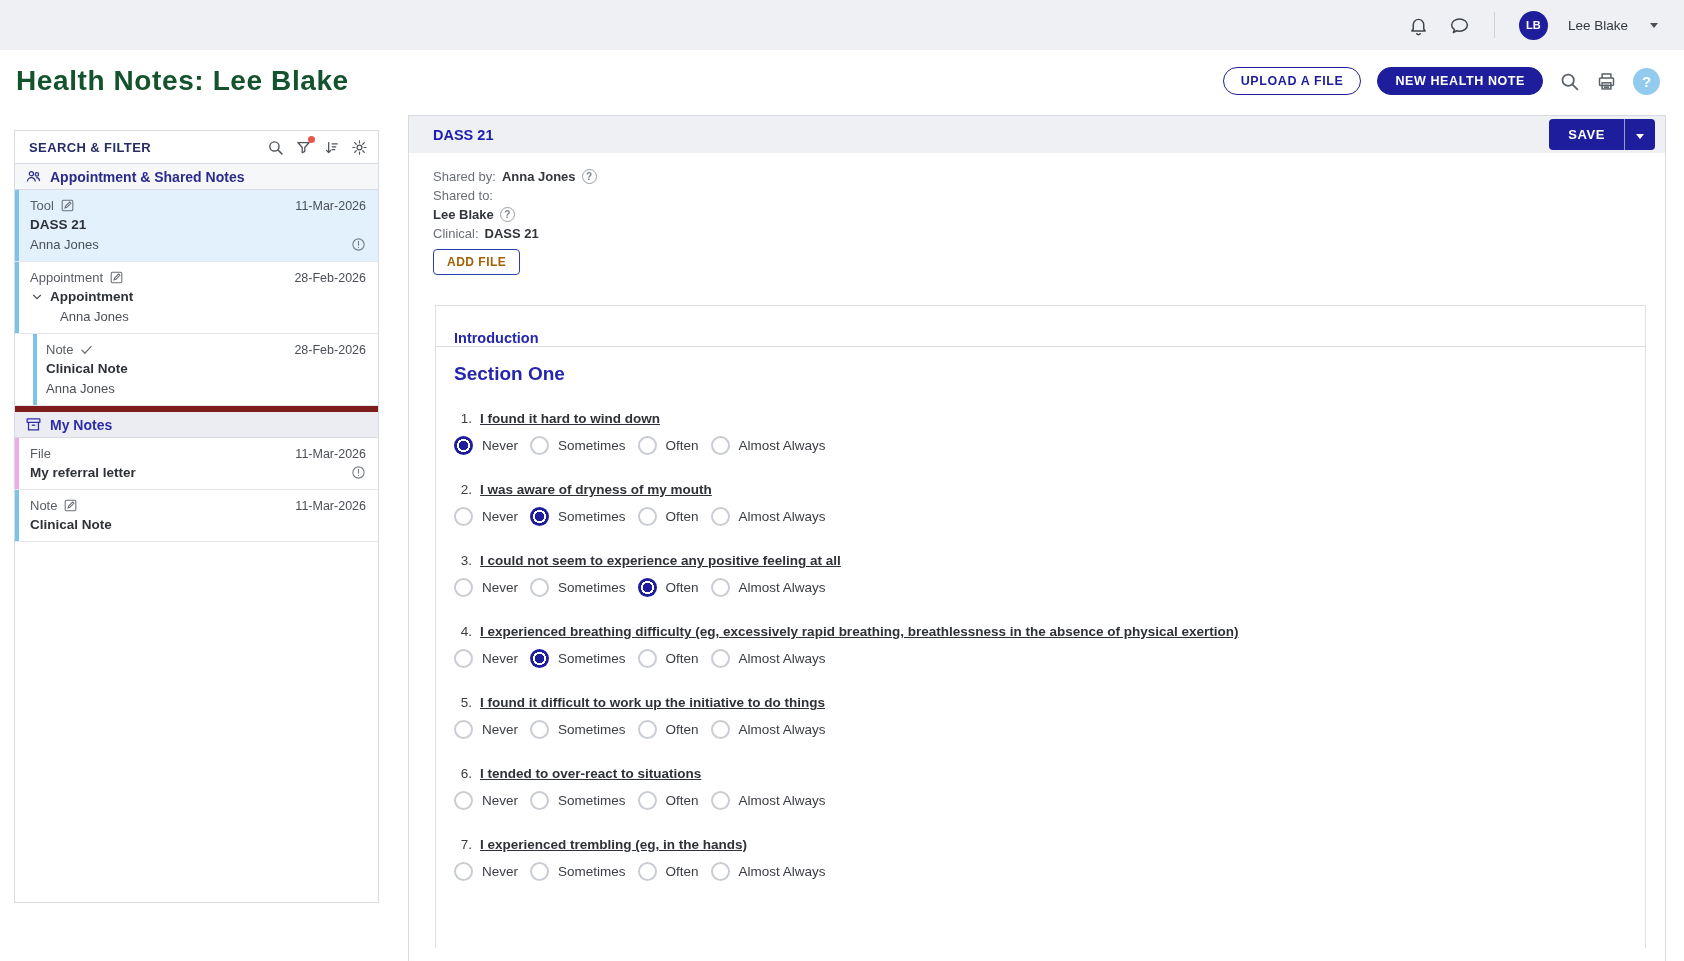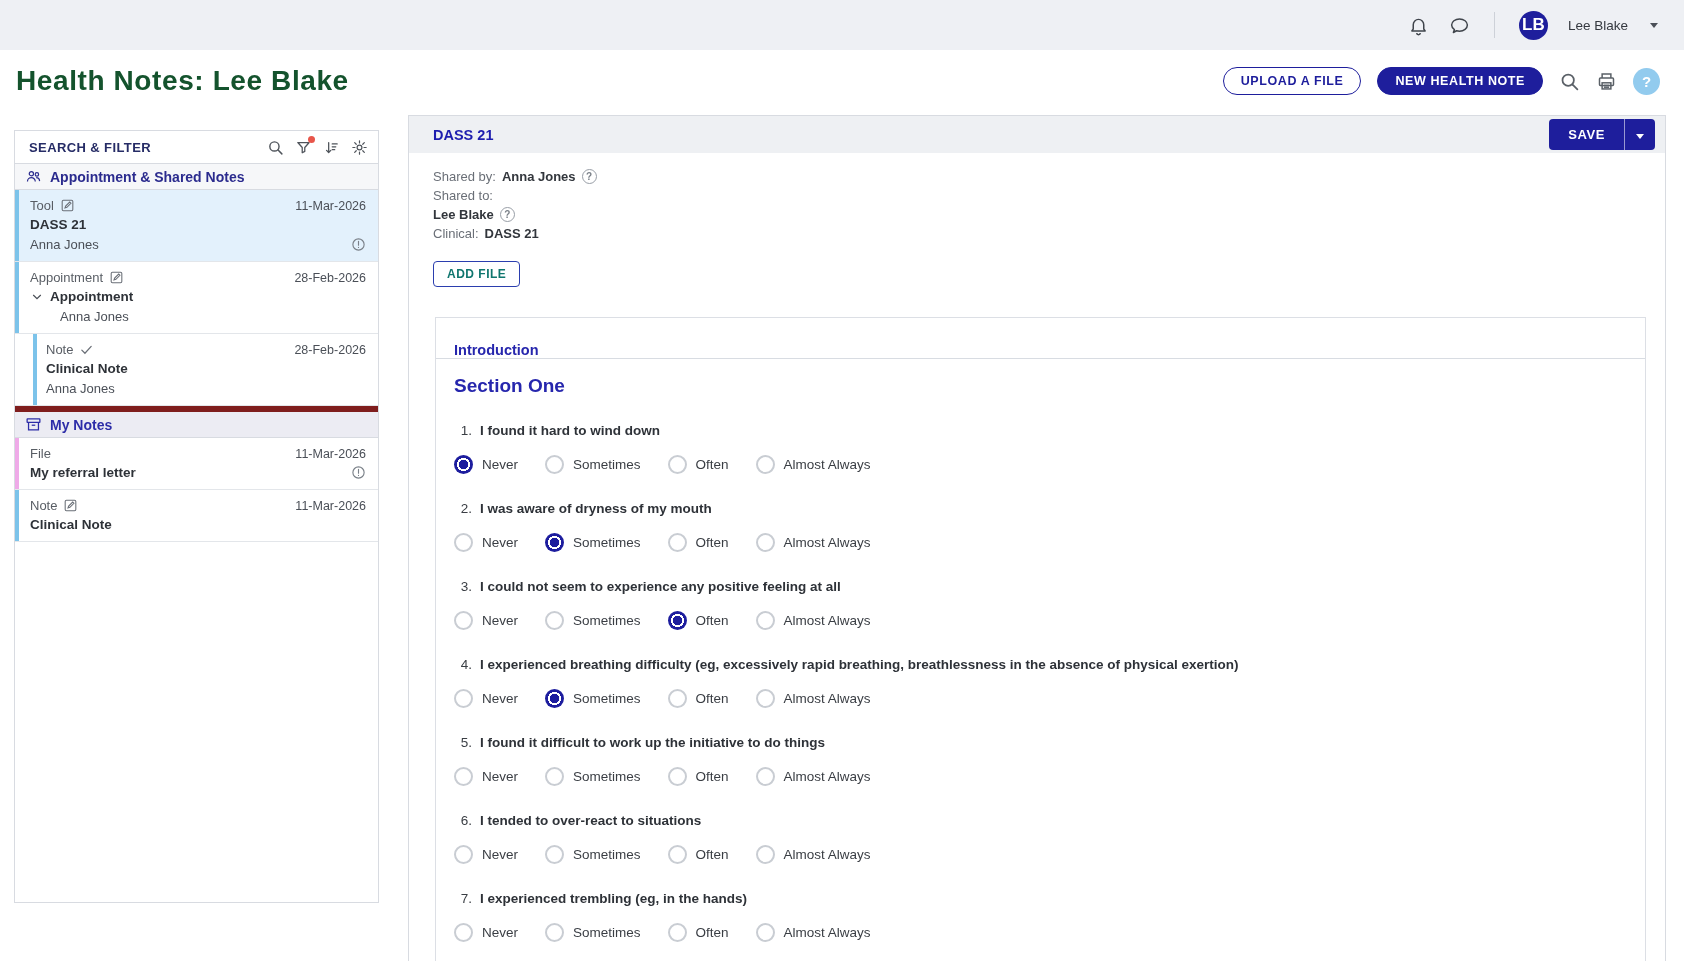--- a/index.html
+++ b/index.html
@@ -6,21 +6,21 @@
   html,body { width:1684px; height:961px; overflow:hidden; background:#fff;
     font-family:"Liberation Sans", sans-serif; color:#34383f; }
 
   
   .topbar { height:50px; background:#eef0f4; display:flex; align-items:center;
     justify-content:flex-end; padding-right:26px; gap:20px; }
   .tb-icon { width:21px; height:21px; color:#3f444b; display:inline-flex; cursor:pointer; }
   .tb-icon svg { width:100%; height:100%; }
   .tb-divider { width:1px; height:26px; background:#cdd1d8; margin:0 4px; }
   .avatar { width:29px; height:29px; border-radius:50%; background:#1e1e9c; color:#fff;
-    font-size:17px; font-weight:bold; display:flex; align-items:center; justify-content:center; }
+    font-size:11px; font-weight:bold; display:flex; align-items:center; justify-content:center; }
   .user-name { font-size:13.5px; color:#34383f; }
   .caret-down { display:inline-block; width:0; height:0; border-left:4.5px solid transparent;
     border-right:4.5px solid transparent; border-top:5px solid #4a4f57; margin-left:2px; }
 
   
   .page-header { height:62px; background:#fff; display:flex; align-items:center;
     padding:0 24px 0 16px; }
   .page-title { font-size:28px; font-weight:bold; letter-spacing:.6px; color:#14532d; }
   .header-actions { margin-left:auto; display:flex; align-items:center; gap:16px; }
   .btn-outline { border:1.5px solid #1e1e9c; color:#1e1e9c; background:#fff;
@@ -94,37 +94,37 @@
   .save-caret { background:#1e1e9c; border:none; padding:8px 11px; cursor:pointer; }
   .save-caret .caret-down { border-top-color:#fff; margin:0; }
 
   .shared-info { padding:16px 24px 0; }
   .info-line { display:flex; align-items:center; gap:6px; font-size:13px;
     margin-bottom:4px; color:#6a6f77; }
   .info-val { font-weight:bold; color:#32363c; }
   .q-help { width:15px; height:15px; border-radius:50%; border:1.4px solid #989ea6;
     color:#7a8088; font-size:10px; font-weight:bold; display:inline-flex;
     align-items:center; justify-content:center; cursor:pointer; }
-  .btn-addfile { margin-top:16px; border:1.4px solid #2b3eae; color:#0f766e; background:#fff;
+  .btn-addfile { margin-top:4px; border:1.4px solid #2b3eae; color:#a16207; background:#fff;
     border-radius:4px; padding:5px 13px; font-size:12px; font-weight:bold;
     letter-spacing:.5px; cursor:pointer; font-family:inherit; }
 
   .form-box { margin:30px 19px 0 26px; border:1px solid #dcdfe5; border-bottom:none;
     padding:24px 0 0; }
   .form-heading { font-size:14.5px; font-weight:bold; color:#2626ad; margin:0 18px; }
   .form-intro { font-size:13.5px; color:#3c4046; margin:15px 18px 22px; }
   .form-divider { border-top:1px solid #d8dce2; }
   .section-heading { font-size:19px; font-weight:bold; color:#2626ad; margin:16px 18px 26px; }
 
   .questions { padding:0 18px 40px; }
   .question { margin-bottom:27px; }
   .q-title { display:flex; font-size:13.5px; color:#3a3e44; }
   .q-num { width:18px; text-align:right; margin-right:8px; flex:none; }
-  .q-text { font-weight:bold; color:#2e3238; }
-  .q-options { display:flex; align-items:center; gap:27px; margin-top:17px; }
+  .q-text { font-weight:bold; color:#2e3238;text-decoration:underline; }
+  .q-options { display:flex; align-items:center; gap:12px; margin-top:10px; }
   .option { display:flex; align-items:center; gap:9px; font-size:13.5px; color:#3a3e44; cursor:pointer; }
   .radio { width:19px; height:19px; border-radius:50%; border:2px solid #c9cdd3;
     background:#fff; flex:none; }
   .radio.checked { border:none;
     background:radial-gradient(circle, #1d1d9e 0 4.5px, #fff 4.5px 6.5px, #1d1d9e 6.5px); }
 </style>
 </head>
 <body>
 
 <div class="topbar">

